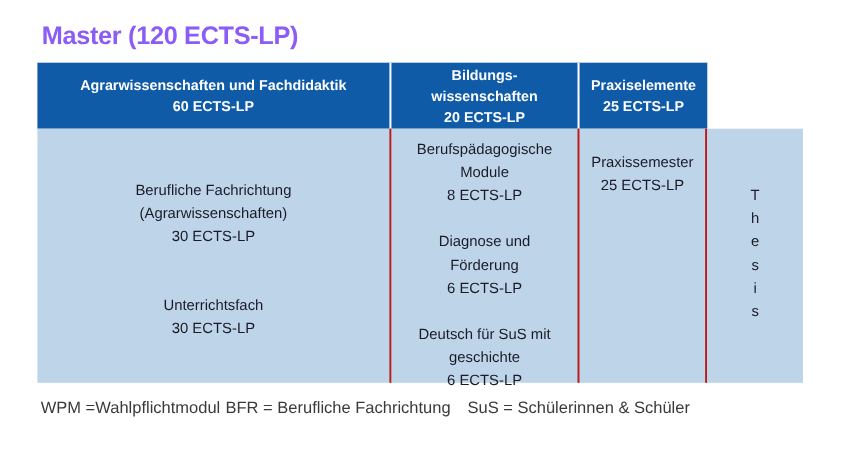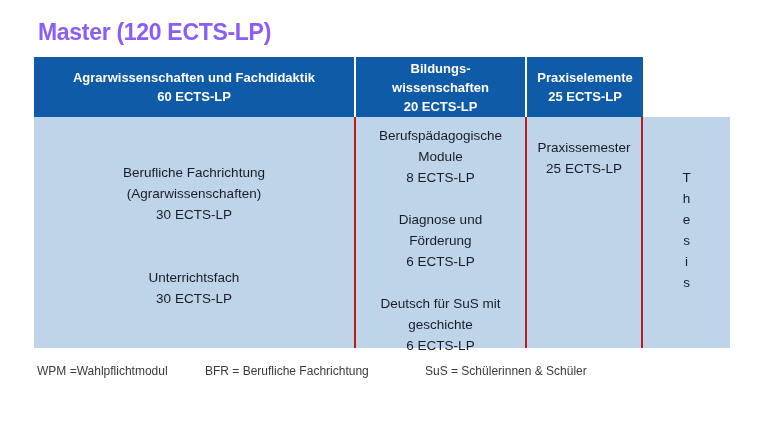--- a/index.html
+++ b/index.html
@@ -131,21 +131,21 @@
     color: #1b1b28;
   }
 
   
   #legend {
     position: absolute;
     left: 34px;
     top: 361px;
     width: 706px;
     height: 20px;
-    font-size: 12px;
+    font-size: 15px;
     color: #3a3a3a;
     line-height: 20px;
     white-space: nowrap;
   }
   .legend-item {
     position: absolute;
     top: 0;
   }
   #legend-wpm { left: 3px; }
   #legend-bfr { left: 171px; }

